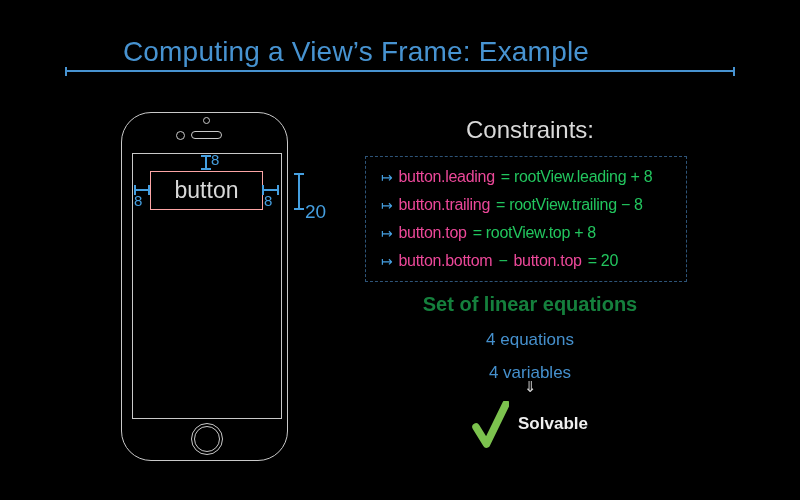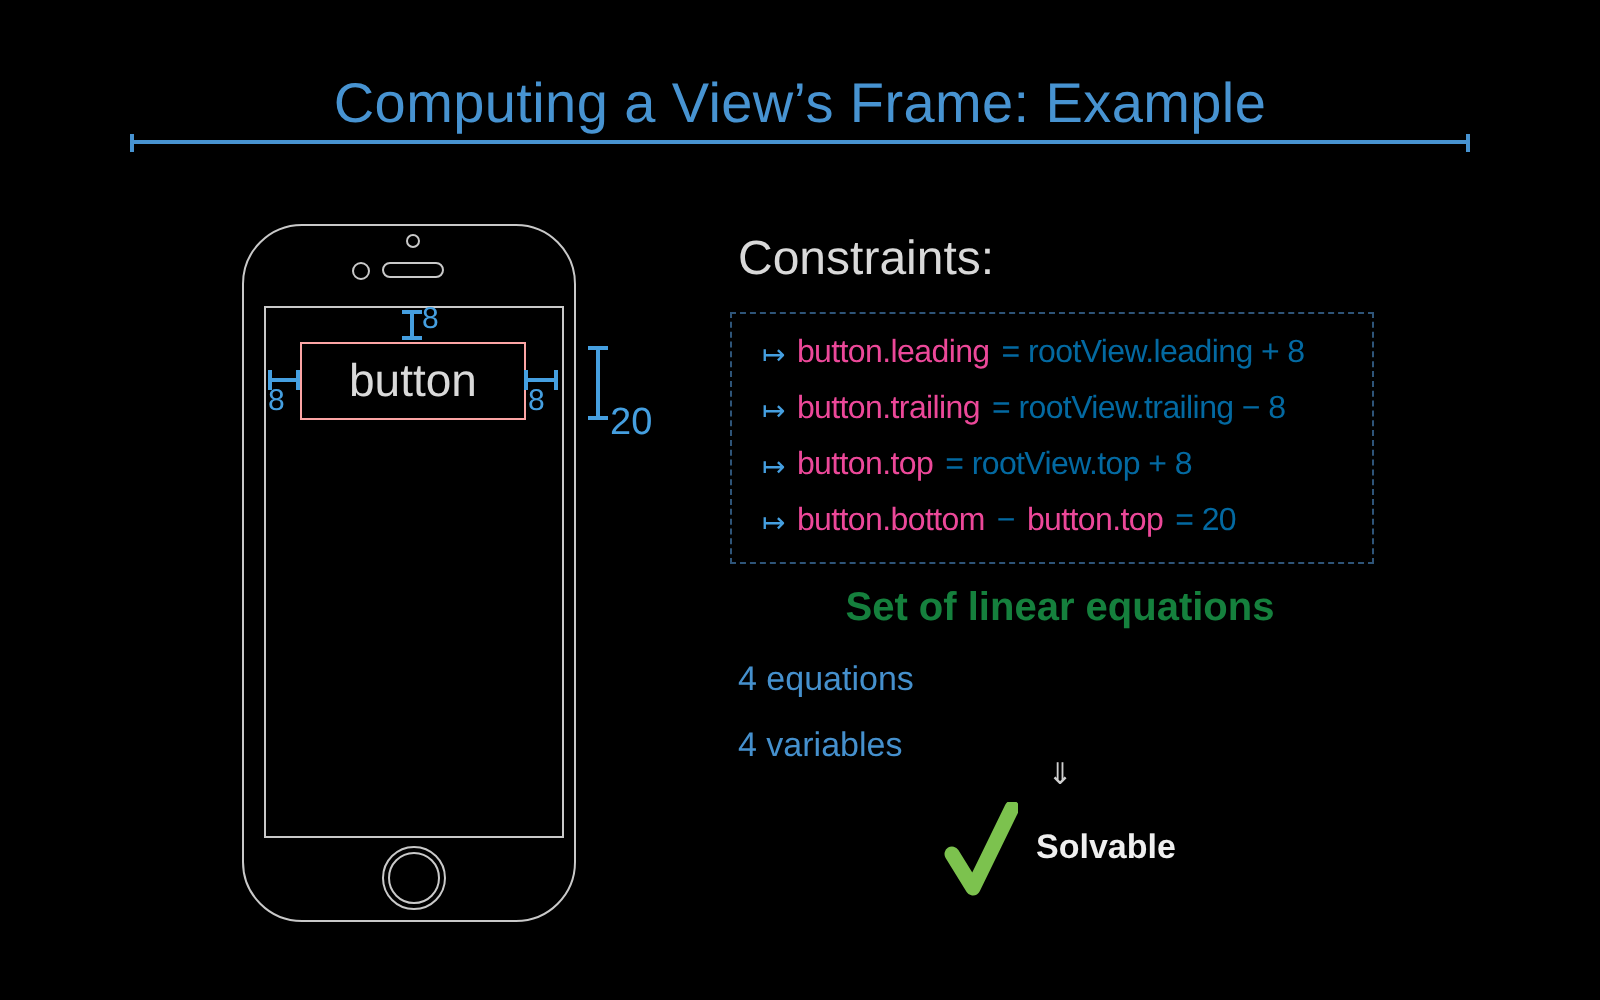--- a/index.html
+++ b/index.html
@@ -5,21 +5,21 @@
   html,body { margin:0; padding:0; background:#000; }
   .slide {
     position:relative; width:800px; height:500px; overflow:hidden;
     background:#000000;
     font-family:"Liberation Sans","DejaVu Sans",sans-serif;
   }
   
   .title {
     position:absolute; top:36px; left:0; width:712px;
     text-align:center; font-size:28px; font-weight:300;
-    color:#4793D1; letter-spacing:0.2px;padding-left:44px;
+    color:#4793D1; letter-spacing:0.2px;
   }
   .title-rule {
     position:absolute; left:65px; top:70px; width:670px; height:2px;
     background:#4793D1;
   }
   .title-rule::before, .title-rule::after {
     content:""; position:absolute; width:2px; height:9px; top:-3.5px;
     background:#4793D1;
   }
   .title-rule::before { left:0; }
@@ -79,42 +79,42 @@
   }
   .m-h::before { left:0; } .m-h::after { right:0; }
   .m-label {
     position:absolute; color:#459FE0; font-size:15px; font-weight:300;
   }
   .m-label-big { font-size:19px; }
 
   
   .constraints-heading {
     position:absolute; left:369px; top:116px; width:322px;
-    text-align:left; font-size:24px; font-weight:300; color:#D9D9D9;
+    text-align:center; font-size:24px; font-weight:300; color:#D9D9D9;
   }
   .constraints-box {
     position:absolute; left:365px; top:156px; width:322px; height:126px;
     border:1px dashed #2E5478; box-sizing:border-box; padding-top:6px;
   }
   .c-line {
     height:28px; display:flex; align-items:center; padding-left:15px;
     font-size:16px; letter-spacing:-0.3px; white-space:nowrap;
   }
   .c-line span + span { margin-left:6px; }
   .c-arrow { color:#459FE0; font-size:14px; }
   .c-blue  { color:#ec4899; }
-  .c-gray  { color:#0369a1; }
+  .c-gray  { color:#22c55e; }
 
   .set-label {
     position:absolute; left:369px; top:293px; width:322px;
     text-align:center; font-size:20px; font-weight:bold; color:#15803d;
   }
   .count-line {
     position:absolute; left:369px; width:322px;
-    font-size:17px; font-weight:300; color:#4590CD;
+    text-align:center; font-size:17px; font-weight:300; color:#4590CD;
   }
   .count-equations { top:330px; }
   .count-variables { top:363px; }
   .implies-arrow {
     position:absolute; left:369px; top:378px; width:322px;
     text-align:center; font-size:15px; color:#CFCFCF;
   }
   .solvable-row {
     position:absolute; left:369px; top:399px; width:322px; height:50px;
     display:flex; align-items:center; justify-content:center; gap:9px;

